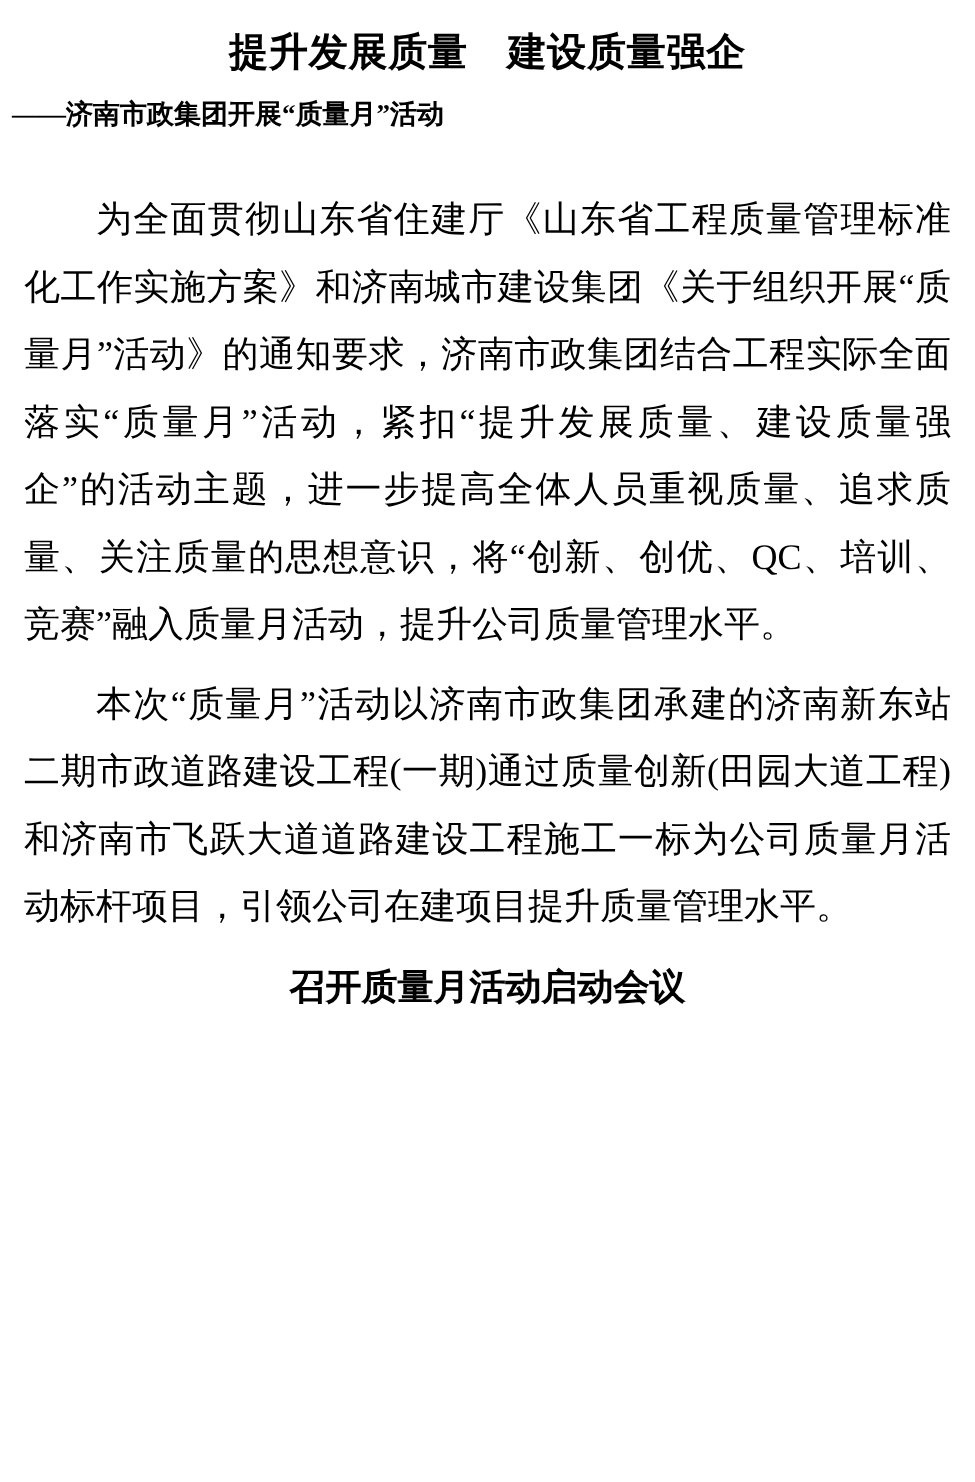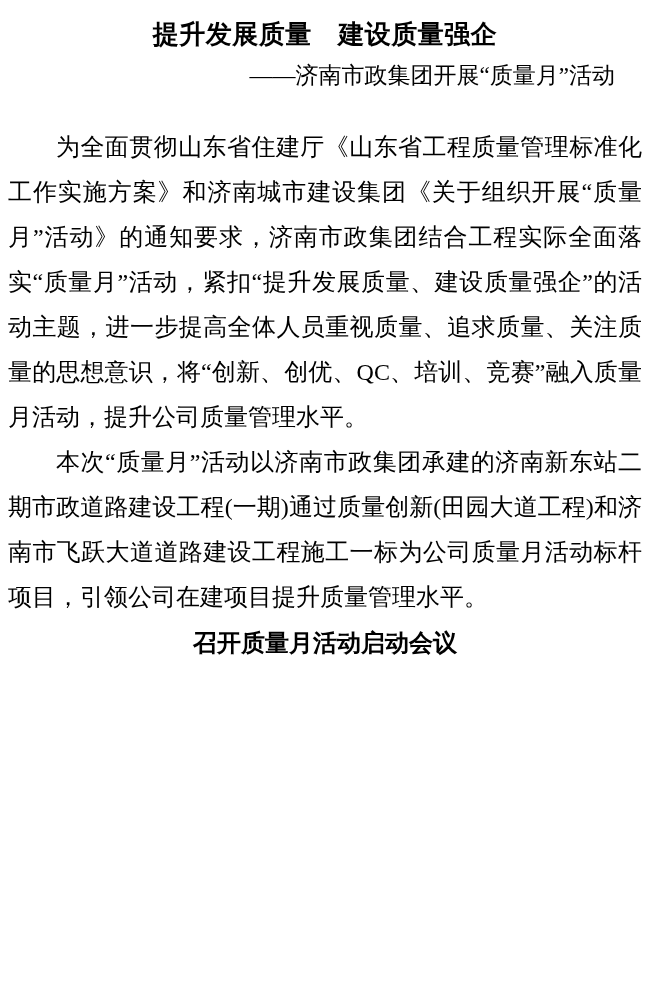--- a/index.html
+++ b/index.html
@@ -25,36 +25,36 @@
     font-family: "Liberation Sans", sans-serif;
     font-weight: 700;
     font-size: 26px;
     line-height: 38px;
     letter-spacing: 0.5px;
     white-space: pre;
   }
   .subtitle {
     margin-top: 8px;
     padding-right: 27px;
-    text-align: right;
+    text-align: left;
     font-family: "Liberation Serif", serif;
-    font-weight: 400;
-    font-size: 23px;
+    font-weight: 700;
+    font-size: 18px;
     line-height: 30px;
   }
   .content {
     margin-top: 34px;
     font-family: "Liberation Serif", serif;
     font-size: 24px;
     line-height: 45px;
     text-align: justify;
     text-justify: inter-ideograph;
   }
   .para {
-    margin: 0;
+    margin: 8px;
     text-indent: 2em;
   }
   .section-heading {
     margin: 0;
     text-align: center;
     font-family: "Liberation Sans", sans-serif;
     font-weight: 700;
     font-size: 24px;
     line-height: 45px;
   }

